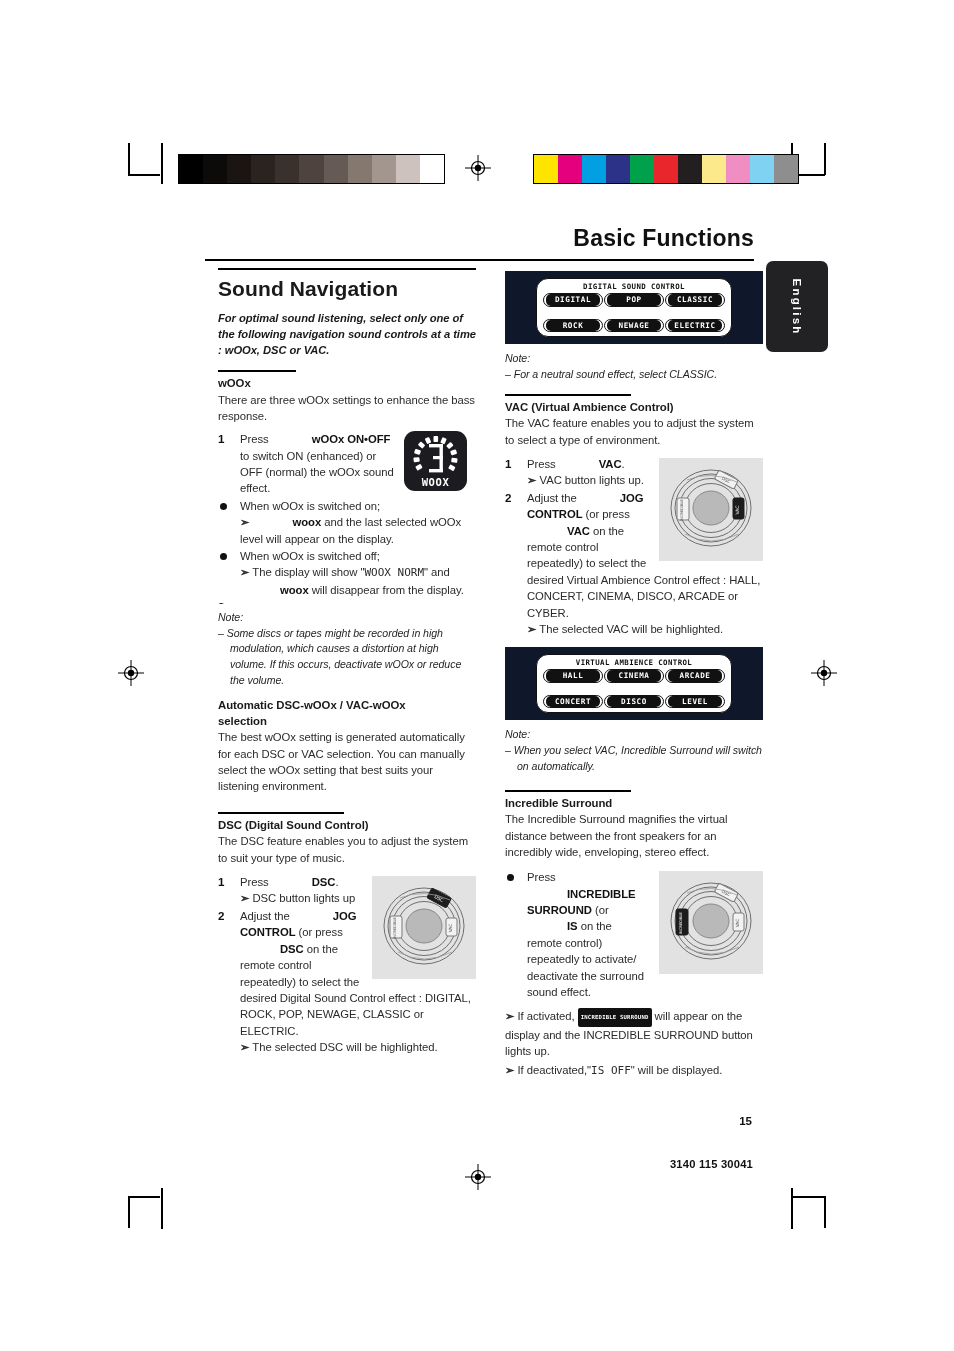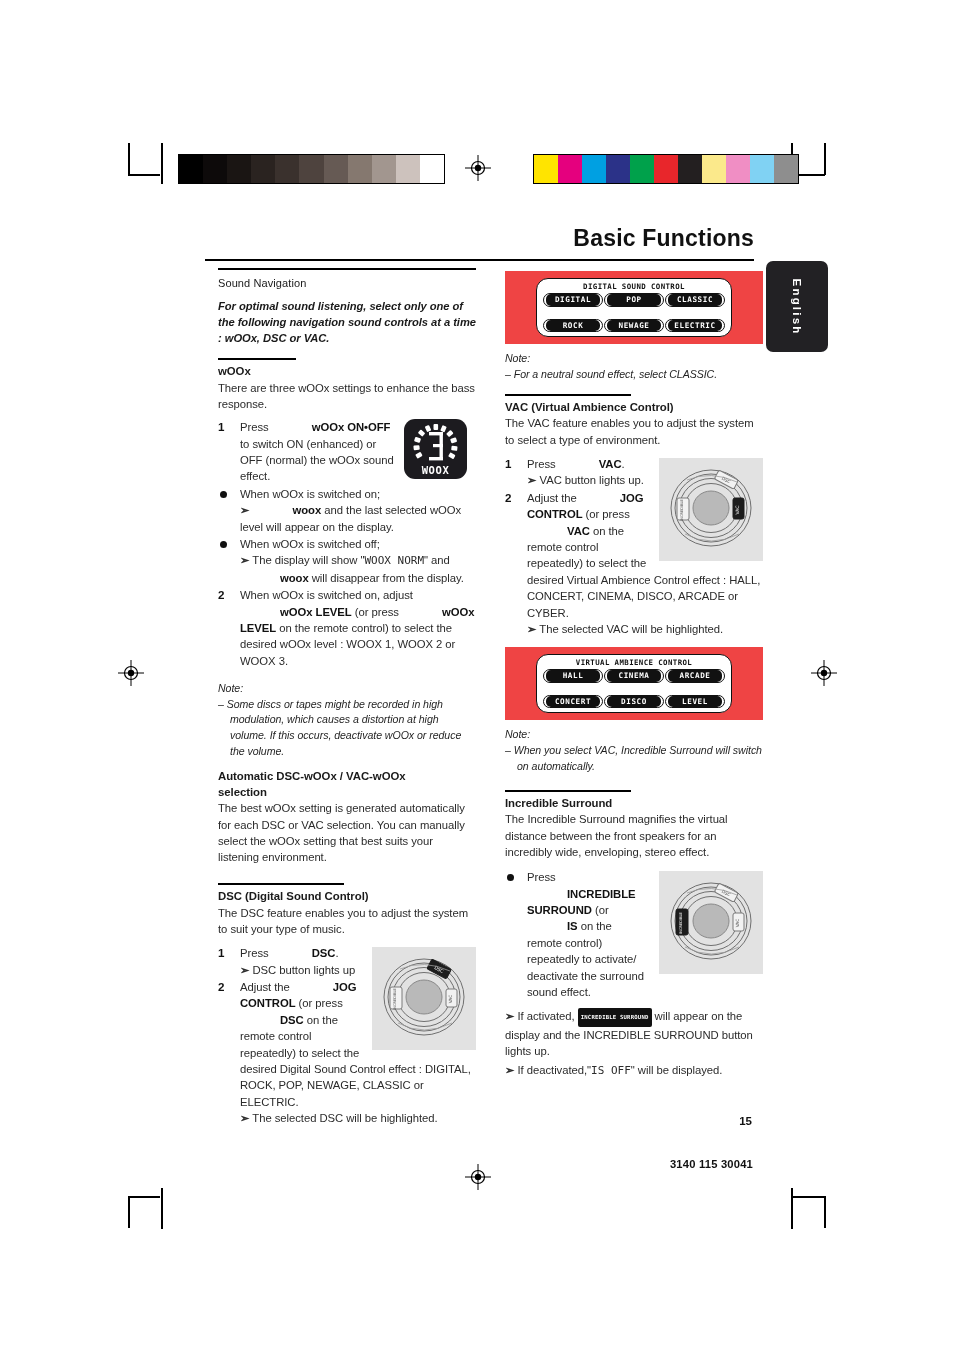--- a/index.html
+++ b/index.html
@@ -72,21 +72,21 @@
 
   
   .sec-rule {
     width: 78px; height: 1.6px; background: #000;
     margin: 0 0 4px 0;
   }
   .sec-rule.wide { width: 258px; }
   .sec-rule.med  { width: 126px; }
 
   h1.section {
-    font-size: 11px; font-weight: normal; margin: 0 0 9px 0;
+    font-size: 21px; font-weight: bold; margin: 0 0 9px 0;
     letter-spacing: .1px;
   }
   h2.sub {
     font-size: 11.4px; font-weight: bold; margin: 0 0 1px 0;
     letter-spacing: -.05px; line-height: 14.5px;
   }
   p.lead {
     font-size: 11.2px; font-weight: bold; font-style: italic;
     line-height: 16.3px; margin: 0 0 12px 0; letter-spacing: -.05px;
   }
@@ -131,21 +131,21 @@
     float: right;
     width: 63px; height: 60px;
     background: #1c1b1f;
     border-radius: 11px;
     margin: 0 9px 4px 10px;
     position: relative;
   }
 
   
   .lcd-panel {
-    background: #ef4444;
+    background: #0f172a;
     padding: 7px 0;
     margin: 0 0 7px 0;
     width: 258px;
     display: flex; align-items: center; justify-content: center;
   }
   .lcd {
     border: 1.4px solid #111;
     border-radius: 12px;
     padding: 3px 6px 4px 6px;
     background: #fff;
@@ -359,21 +359,20 @@
         <li>
           <span class="bullet"></span>
           <span>When wOOx is switched on;<br><span class="arrow">➢</span> <b>woox</b> and the last selected wOOx level will appear on the display.</span>
         </li>
         <li>
           <span class="bullet"></span>
           <span>When wOOx is switched off;<br><span class="arrow">➢</span> The display will show "<span class="seg">WOOX NORM</span>" and <b>woox</b> will disappear from the display.</span>
         </li>
         <li>
           <span class="num">2</span>
-          <span>When wOOx is switched on, adjust <b>wOOx LEVEL</b> (or press <b>wOOx LEVEL</b> on the remote control) to select the desired wOOx level : WOOX 1, WOOX 2 or WOOX 3.</span>
         </li>
       </ul>
     </div>
 
     <p class="note" style="margin-top:6px;">
       <span class="nlabel">Note:</span><br>
       <span class="dash-hang" style="display:block;">–  Some discs or tapes might be recorded in high modulation, which causes a distortion at high volume. If this occurs, deactivate wOOx or reduce the volume.</span>
     </p>
 
     <h2 class="sub" style="margin-top:10px;">Automatic DSC-wOOx / VAC-wOOx</h2>

